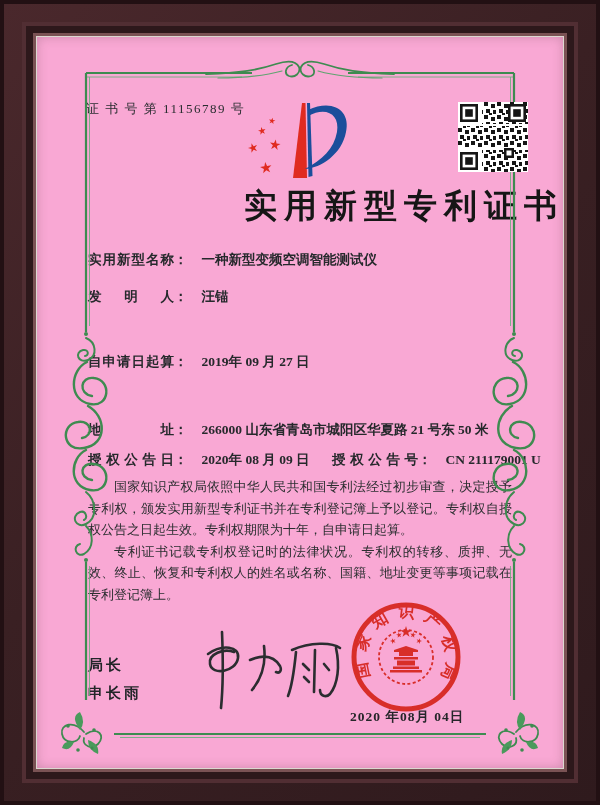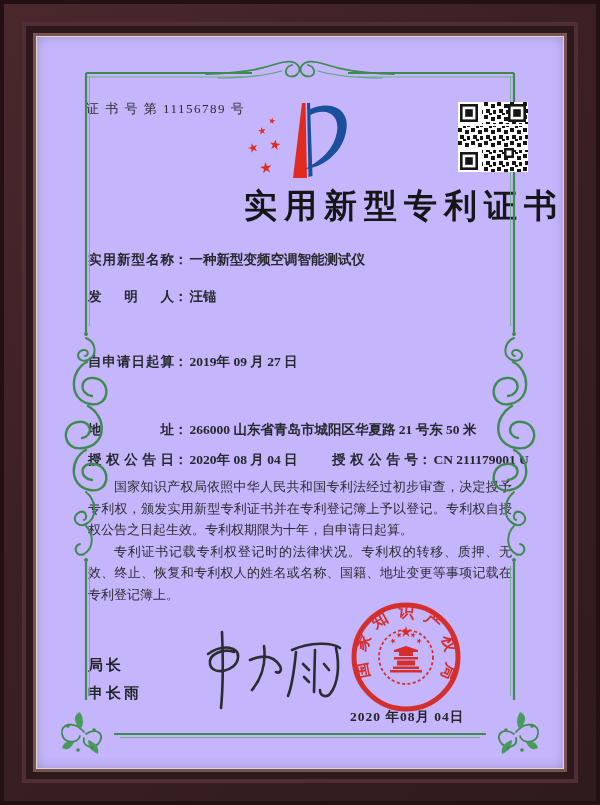--- a/index.html
+++ b/index.html
@@ -4,31 +4,31 @@
 <style>
   html,body{margin:0;padding:0;background:#6b6b6b;}
   .stage{position:relative;width:600px;height:805px;overflow:hidden;
          font-family:"Liberation Serif","DejaVu Serif",serif;}
   
   .f1{position:absolute;inset:0;background:#221013;}
   .f2{position:absolute;inset:4px;background:linear-gradient(135deg,#4a282c 0%,#3a2023 45%,#2f1a1d 100%);}
   .f3{position:absolute;inset:22px;background:#512e33;}
   .f4{position:absolute;inset:26px;background:#2d181b;}
   .f5{position:absolute;inset:33px;background:#7a5254;}
-  .paper{position:absolute;inset:36px;background:#c4b5fd;
+  .paper{position:absolute;inset:36px;background:#f9a8d4;
          box-shadow:inset 0 0 0 1px #dcd8d0, inset 0 0 12px rgba(70,45,45,.28);}
   
   .abs{position:absolute;}
   .certno{left:50px;top:64px;font-size:13px;letter-spacing:1.5px;color:#2a2d30;font-weight:500;}
   .title{left:0;right:0;top:148px;text-align:right;font-size:33px;font-weight:bold;
          letter-spacing:7px;color:#161616;}
   .frow{left:52px;width:430px;font-size:13.5px;font-weight:bold;color:#26292c;white-space:nowrap;}
   .flabel{display:inline-block;width:86px;text-align:justify;text-align-last:justify;vertical-align:top;}
   .colon::before{content:"：";}
-  .fval{margin-left:2px;text-align:center;}
+  .fval{margin-left:14px;text-align:center;}
   .pair2{position:absolute;left:244px;top:0;}
   .paras{left:52px;top:440px;width:424px;font-size:13px;line-height:21.5px;color:#2b2e30;
          text-align:justify;font-weight:500;}
   .paras p{margin:0;text-indent:2em;}
   .signoff{left:52px;font-size:15px;font-weight:bold;letter-spacing:3px;color:#232629;}
   .sealdate{left:314px;top:672px;width:170px;font-size:13.5px;font-weight:bold;
             letter-spacing:1px;color:#26262a;z-index:6;}
   svg{display:block;}
   .ornament{left:0;top:0;z-index:1;}
   .logo{left:209px;top:62px;z-index:2;}
@@ -157,21 +157,21 @@
     <div class="abs frow" style="top:252px">
       <span class="flabel">发明人</span><span class="colon"></span><span class="fval">汪锚</span>
     </div>
     <div class="abs frow" style="top:317px">
       <span class="flabel">自申请日起算</span><span class="colon"></span><span class="fval">2019年 09 月 27 日</span>
     </div>
     <div class="abs frow" style="top:385px">
       <span class="flabel">地址</span><span class="colon"></span><span class="fval">266000 山东省青岛市城阳区华夏路 21 号东 50 米</span>
     </div>
     <div class="abs frow" style="top:415px">
-      <span class="flabel">授权公告日</span><span class="colon"></span><span class="fval">2020年 08 月 04 日</span>
+      <span class="flabel">授权公告日</span><span class="colon"></span><span class="fval">2020年 08 月 09 日</span>
       <span class="pair2">
         <span class="flabel">授权公告号</span><span class="colon"></span><span class="fval">CN 211179001 U</span>
       </span>
     </div>
 
     <div class="abs paras">
       <p>国家知识产权局依照中华人民共和国专利法经过初步审查，决定授予专利权，颁发实用新型专利证书并在专利登记簿上予以登记。专利权自授权公告之日起生效。专利权期限为十年，自申请日起算。</p>
       <p>专利证书记载专利权登记时的法律状况。专利权的转移、质押、无效、终止、恢复和专利权人的姓名或名称、国籍、地址变更等事项记载在专利登记簿上。</p>
     </div>
 

